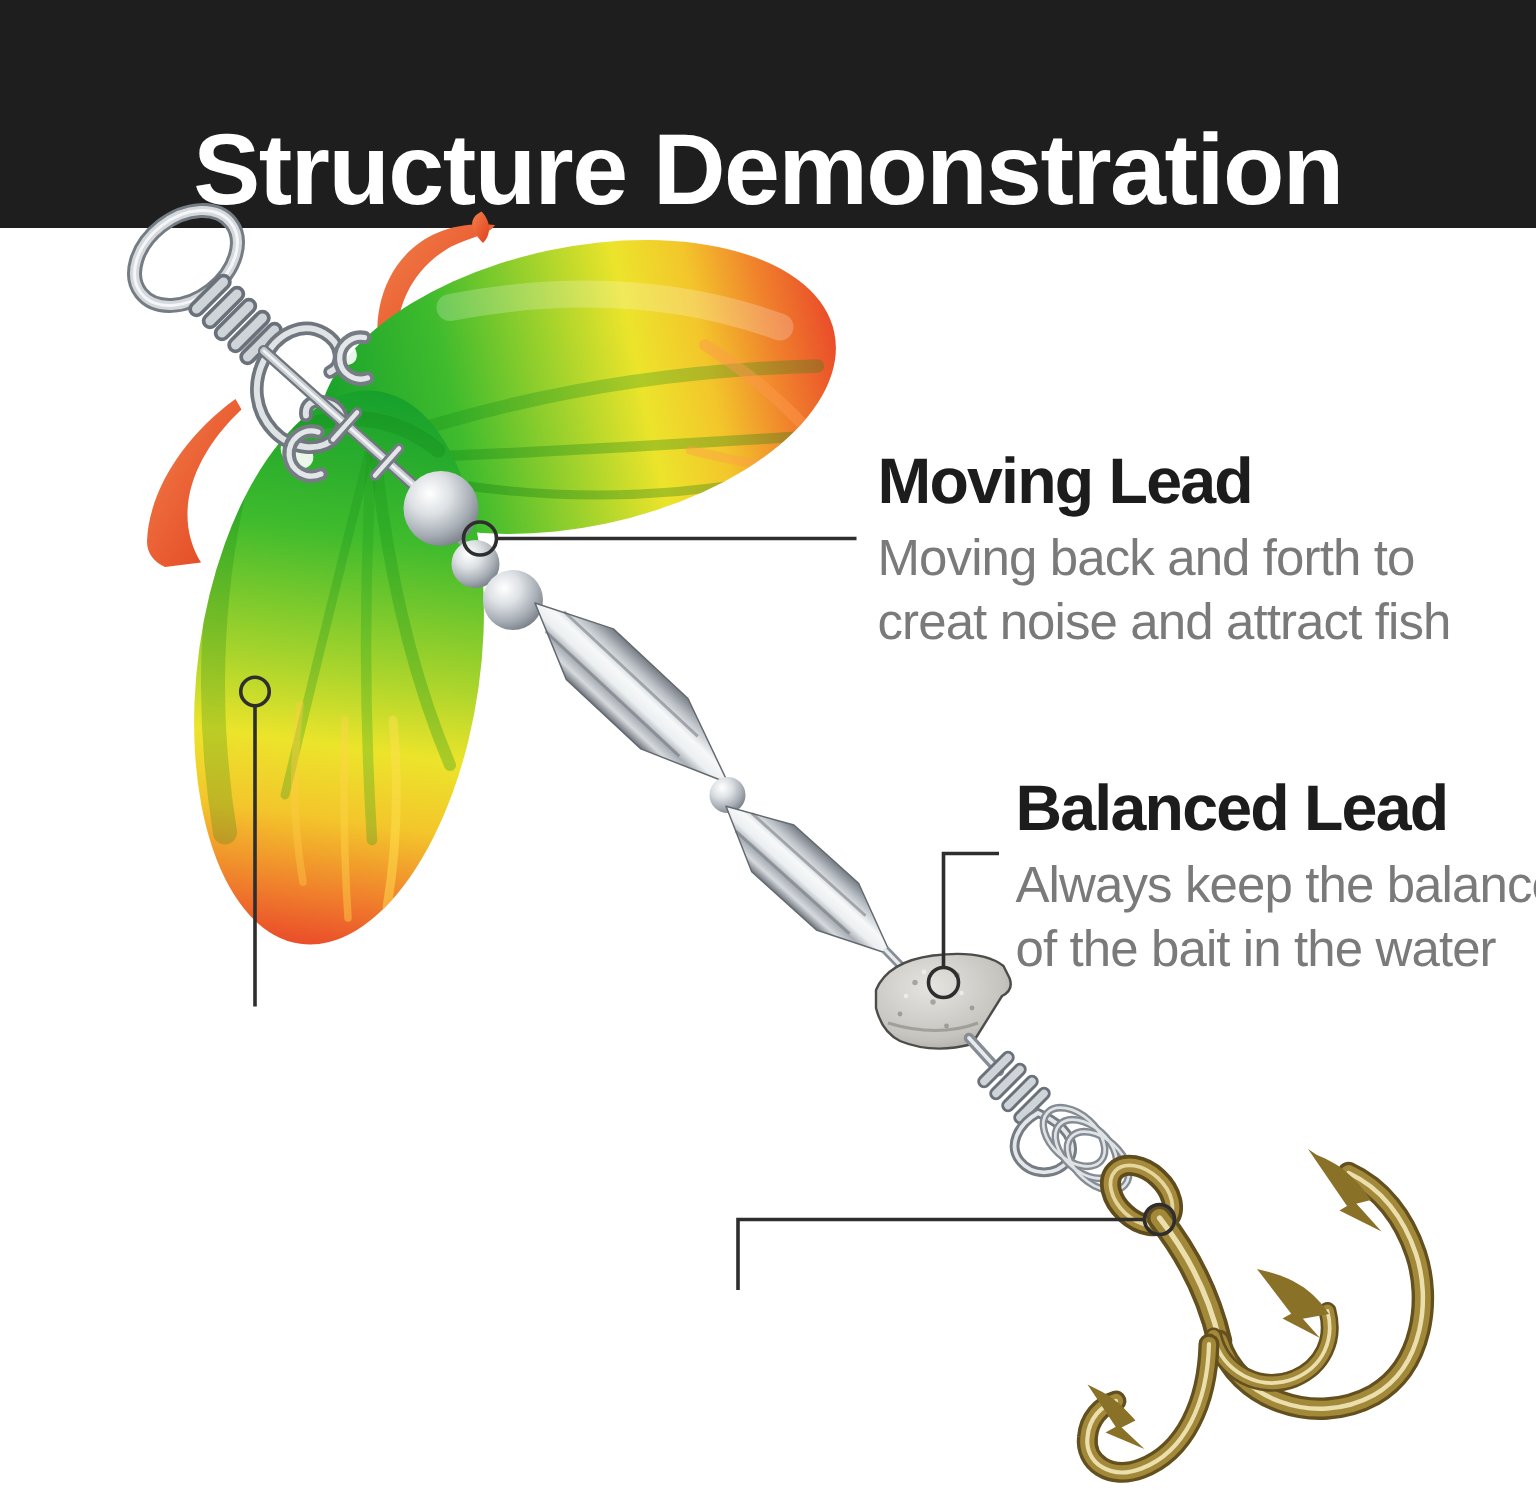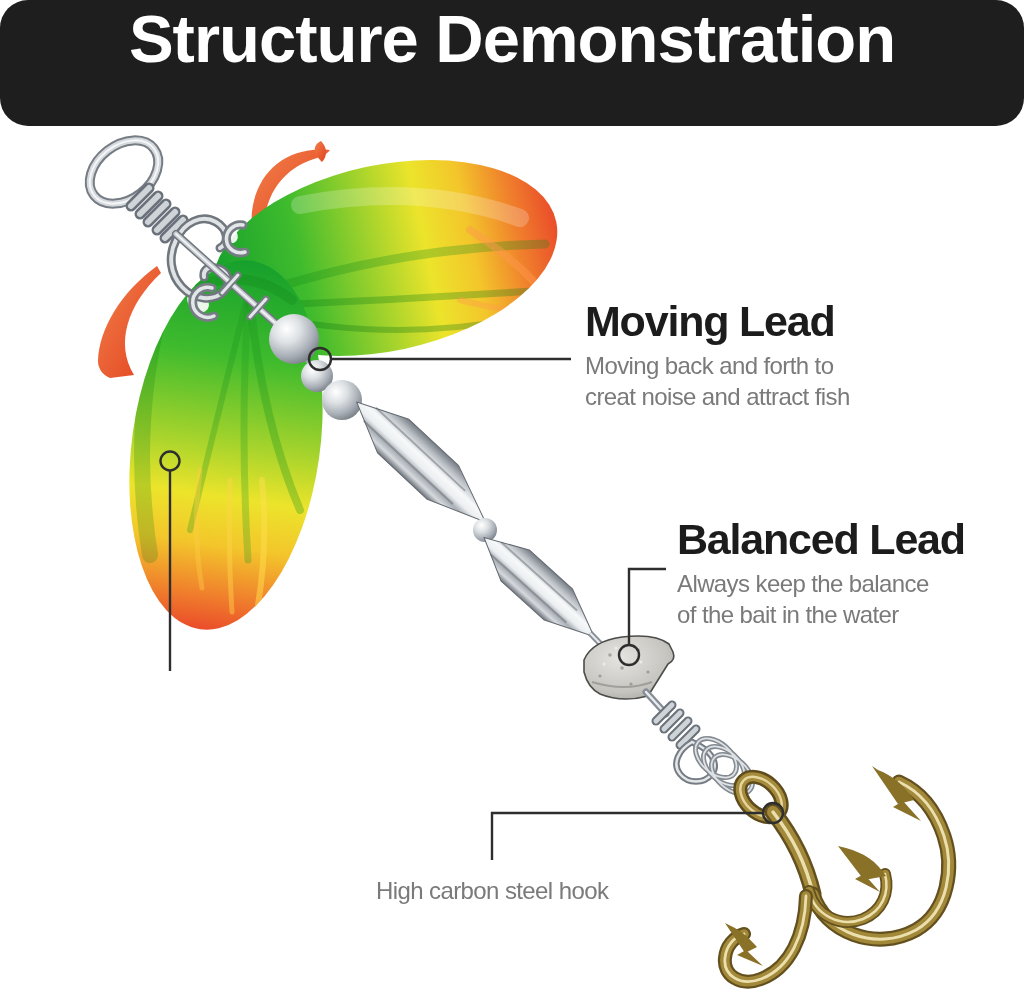--- a/index.html
+++ b/index.html
@@ -3,27 +3,27 @@
 <meta charset="utf-8">
 <style>
   :root{
     --banner-bg:#1e1e1e; --banner-fg:#ffffff;
     --heading:#1c1c1c; --desc:#7a7a7a; --line:#2e2e2e; --bg:#ffffff;
   }
   *{box-sizing:border-box;margin:0;padding:0;}
   html,body{width:1024px;height:993px;overflow:hidden;background:var(--bg);
     font-family:"Liberation Sans", sans-serif;}
   .stage{position:relative;width:1024px;height:993px;background:var(--bg);}
-  .banner{position:absolute;left:0;top:0;width:1024px;height:126px;
-    background:var(--banner-bg);display:flex;align-items:flex-start;justify-content:center;border-radius:28px;}
+  .banner{position:absolute;left:0;top:0;width:1024px;height:152px;
+    background:var(--banner-bg);display:flex;align-items:flex-end;justify-content:center;}
   .banner h1{color:var(--banner-fg);font-size:67px;font-weight:700;letter-spacing:-1px;white-space:nowrap;}
   .art{position:absolute;left:0;top:0;width:1024px;height:993px;}
   .callout{position:absolute;}
   .callout h2{font-size:43px;font-weight:700;color:var(--heading);letter-spacing:-1.2px;line-height:1.08;white-space:nowrap;}
-  .callout .desc{margin-top:7px;font-size:24px;font-weight:400;color:var(--desc);
+  .callout .desc{margin-top:7px;font-size:34px;font-weight:400;color:var(--desc);
     letter-spacing:-0.6px;line-height:1.26;white-space:nowrap;}
   .co-moving-beads{left:585px;top:298px;}
   .co-balanced-lead{left:677px;top:516px;}
   .co-rotate{left:40px;top:683px;}
   .co-steel-hook{left:376px;top:869px;}
 </style>
 </head>
 <body>
 
 <div class="stage">
@@ -282,16 +282,15 @@
     <div class="desc">Moving back and forth to<br>creat noise and attract fish</div>
   </div>
 
   <div class="callout co-balanced-lead">
     <h2>Balanced Lead</h2>
     <div class="desc">Always keep the balance<br>of the bait in the water</div>
   </div>
 
 
   <div class="callout co-steel-hook">
-    <div class="desc">High carbon steel hook</div>
   </div>
 
 </div>
 
 </body></html>

